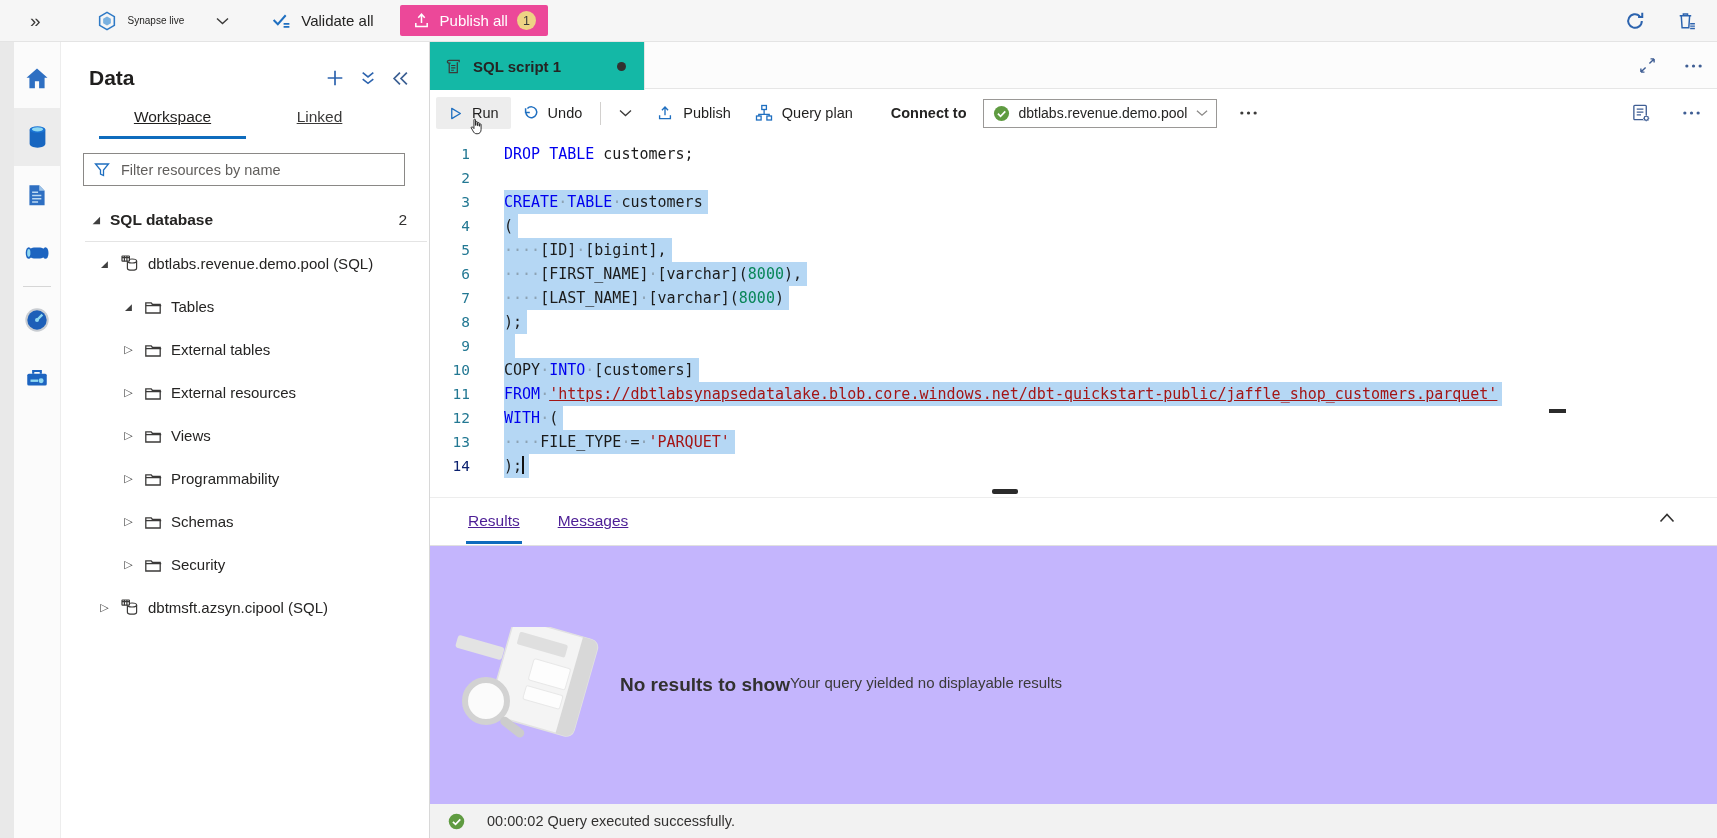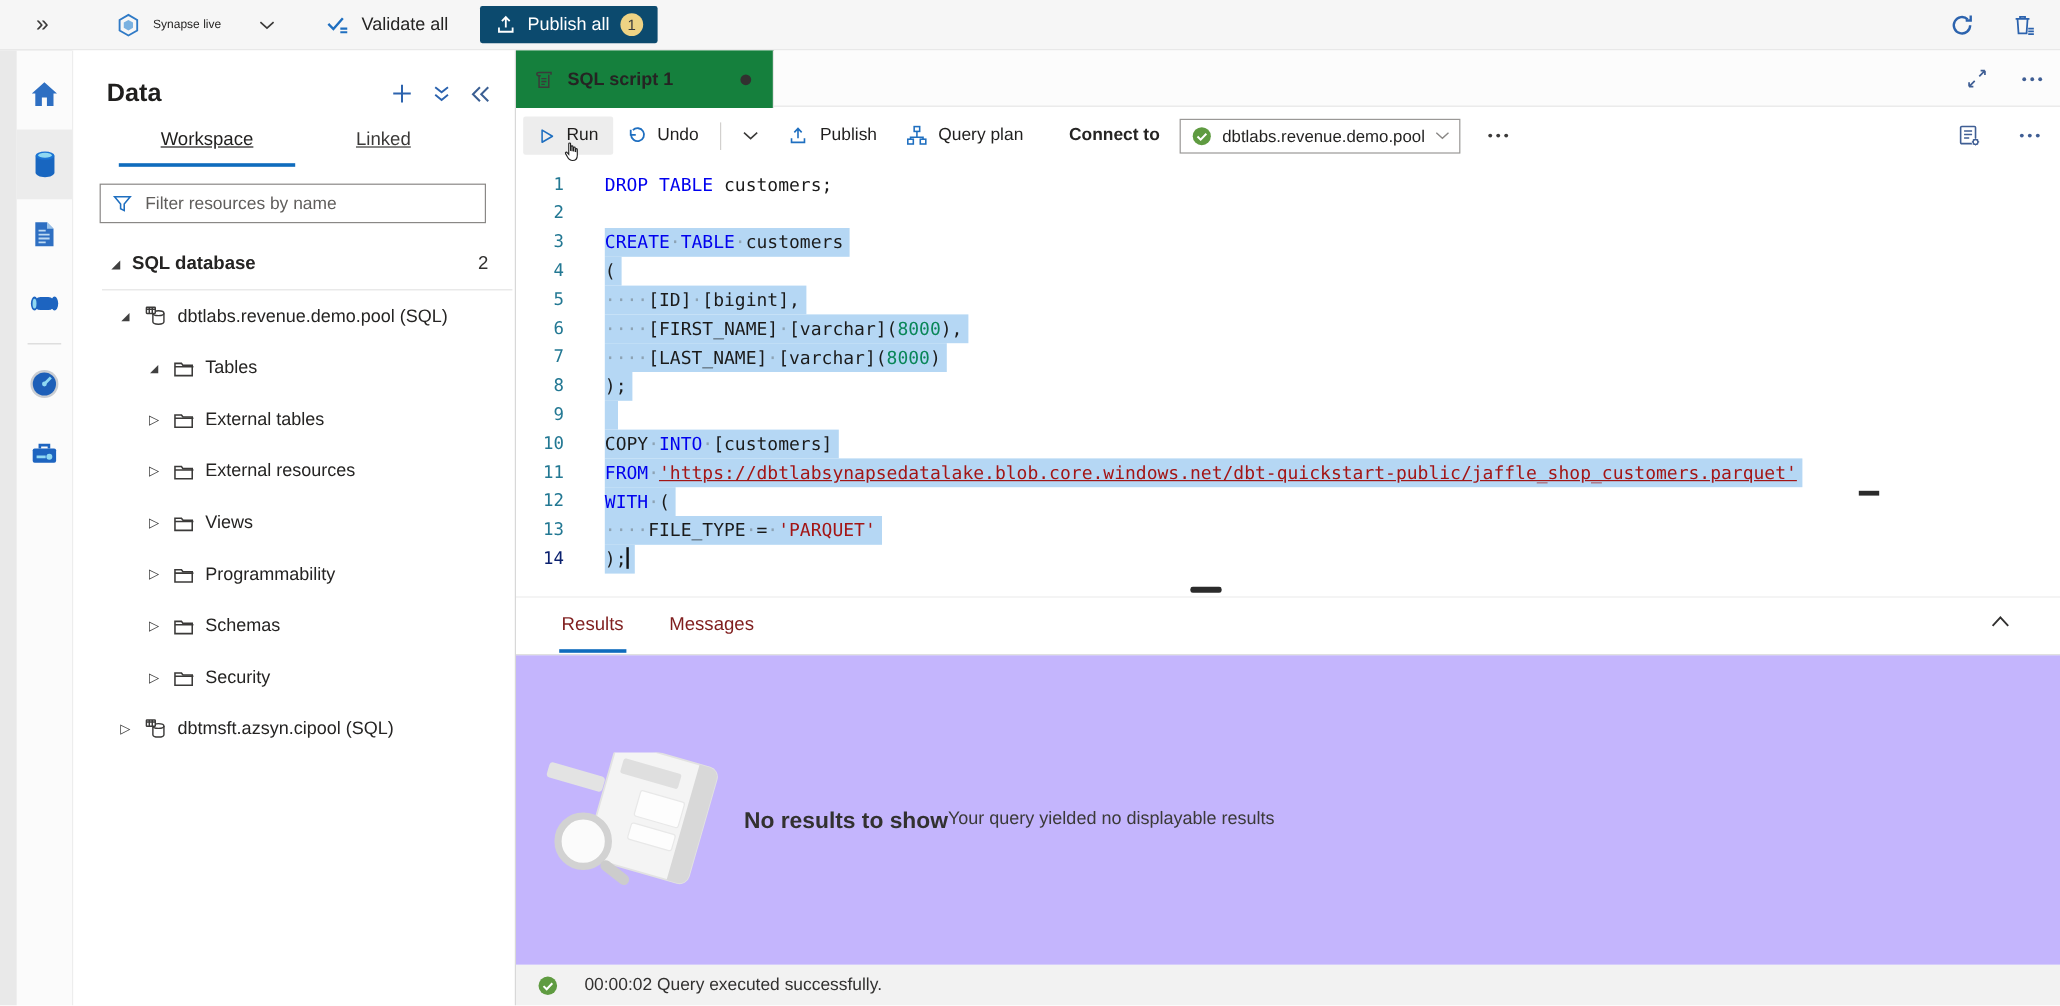--- a/index.html
+++ b/index.html
@@ -11,21 +11,21 @@
   }
   
   .topbar { height:42px; background:#f6f6f6; border-bottom:1px solid #e4e4e4;
     display:flex; align-items:center; position:relative; }
   .tb-expander { margin-left:30px; font-size:19px; color:#3b3a39; cursor:pointer; }
   .tb-env { display:flex; align-items:center; gap:10px; margin-left:55px; }
   .tb-env-label { font-size:10px; color:#252423; }
   .tb-chev { margin-left:22px; }
   .tb-validate { display:flex; align-items:center; gap:9px; margin-left:42px; }
   .btn-publish-all { display:flex; align-items:center; gap:9px; margin-left:26px;
-    background:#0c4a6e; color:#fff; border:none; height:31px; padding:0 12px 0 12px;
+    background:#ec4899; color:#fff; border:none; height:31px; padding:0 12px 0 12px;
     font-size:15px; font-family:inherit; border-radius:2px; cursor:pointer; }
   .badge { background:#eed384; color:#3b3a39; width:19px; height:19px; border-radius:50%;
     font-size:12.5px; display:flex; align-items:center; justify-content:center; }
   .tb-right { position:absolute; right:18px; display:flex; gap:26px; align-items:center; }
   .icon-btn { background:none; border:none; padding:2px; cursor:pointer; display:flex; align-items:center; }
   
   .app { display:flex; height:796px; }
   
   .rail { width:60px; display:flex; flex:none; }
   .rail-strip { width:14px; background:#e9e9e9; }
@@ -56,21 +56,21 @@
   .tree-root-row { padding-left:28px; font-weight:700; font-size:15.5px; }
   .tree-root-row .lbl { margin-left:6px; }
   .tree-count { position:absolute; right:22px; font-weight:400; color:#323130; }
   .tree-sep { height:1px; background:#e4e4e4; margin:0 2px 0 24px; }
   .lv1 { padding-left:36px; }
   .lv2 { padding-left:60px; }
   
   .main { flex:1; display:flex; flex-direction:column; background:#fff; min-width:0; }
   .tabstrip { height:47px; flex:none; background:#fcfcfc; border-bottom:1px solid #e6e6e6;
     display:flex; position:relative; }
-  .doc-tab { width:215px; background:#15803d; border-right:1px solid #e6e6e6; height:48px;
+  .doc-tab { width:215px; background:#14b8a6; border-right:1px solid #e6e6e6; height:48px;
     display:flex; align-items:center; padding:0 14px; gap:10px; cursor:pointer; z-index:2; }
   .doc-tab-title { font-size:15px; font-weight:700; color:#252423; flex:1; }
   .mod-dot { width:9px; height:9px; border-radius:50%; background:#323130; margin-right:4px; }
   .strip-actions { position:absolute; right:14px; top:0; height:47px; display:flex; gap:28px; align-items:center; }
   
   .toolbar { height:48px; flex:none; display:flex; align-items:center; padding-left:6px; position:relative; }
   .tbtn { display:flex; align-items:center; gap:9px; padding:8px 12px; font-size:14.5px;
     color:#201f1e; background:none; border:none; font-family:inherit; cursor:pointer; border-radius:2px; }
   .tbtn.hovered { background:#ededed; }
   .vsep { width:1px; height:23px; background:#d2d0ce; margin:0 6px; }
@@ -98,21 +98,21 @@
   .caret { display:inline-block; width:2px; height:18px; background:#111; vertical-align:-3px; }
   .overview-mark { position:absolute; right:151px; top:272px; width:17px; height:4px; background:#2b2b2b; }
   
   .splitter { height:14px; flex:none; position:relative; cursor:row-resize; }
   .split-handle { position:absolute; left:562px; bottom:3px; width:26px; height:5px;
     background:#2b2b2b; border-radius:2px; }
   
   .results { flex:1; display:flex; flex-direction:column; border-top:1px solid #ededed; min-height:0; }
   .res-tabs { height:48px; flex:none; display:flex; align-items:center; padding-left:36px;
     gap:34px; border-bottom:1px solid #e0e0e0; position:relative; }
-  .res-tab { font-size:15.5px; color:#7f1d1d; padding:13px 2px 11px; border-bottom:3px solid transparent; cursor:pointer; }
+  .res-tab { font-size:15.5px; color:#4c1d95; padding:13px 2px 11px; border-bottom:3px solid transparent; cursor:pointer;text-decoration:underline; }
   .res-tab.active { border-bottom-color:#0f6cbd; }
   .res-collapse { position:absolute; right:42px; top:14px; cursor:pointer; }
   .res-content { flex:1; display:flex; flex-direction:row; align-items:center; background:#c4b5fd; min-height:0; }
   .empty-illus { margin-top:26px; }
   .empty-title { margin-top:20px; font-size:19px; font-weight:700; color:#323130; }
   .empty-sub { margin-top:14px; font-size:15px; color:#3b3a39; }
   .statusbar { height:34px; flex:none; background:#f2f2f2; display:flex; align-items:center;
     padding-left:18px; gap:22px; }
   .status-text { font-size:14.5px; color:#323130; }
   svg { display:block; }

